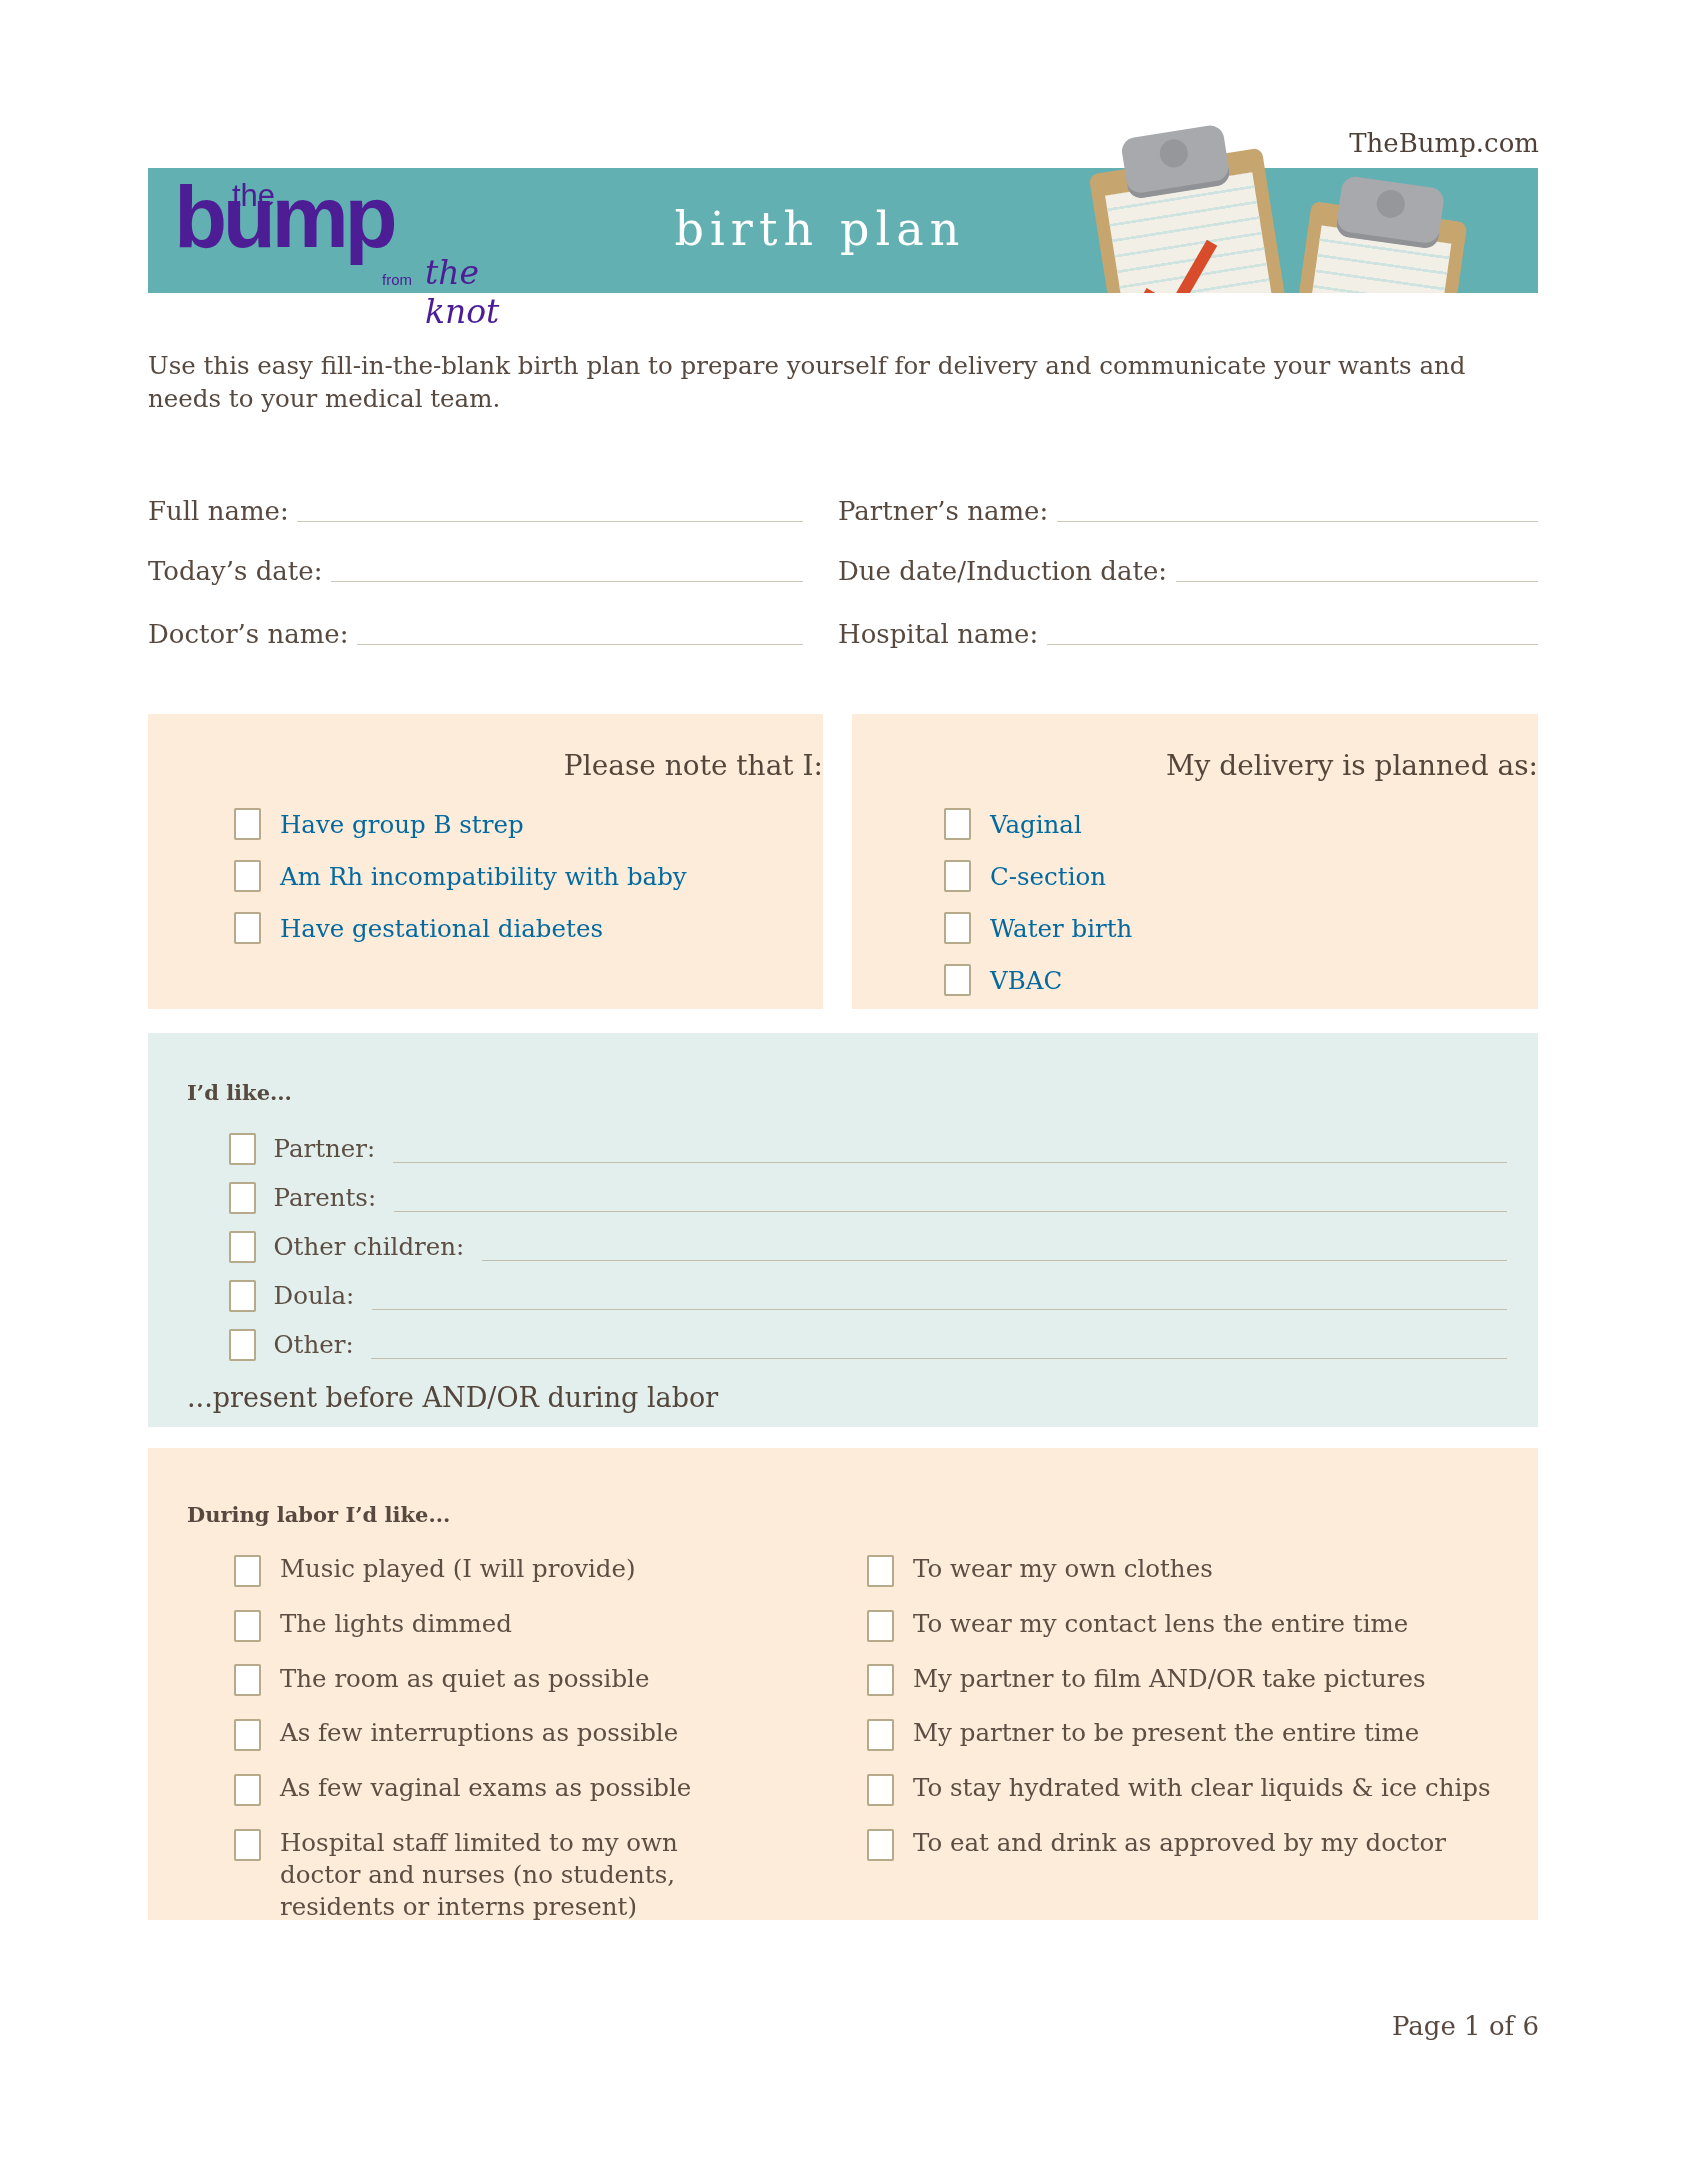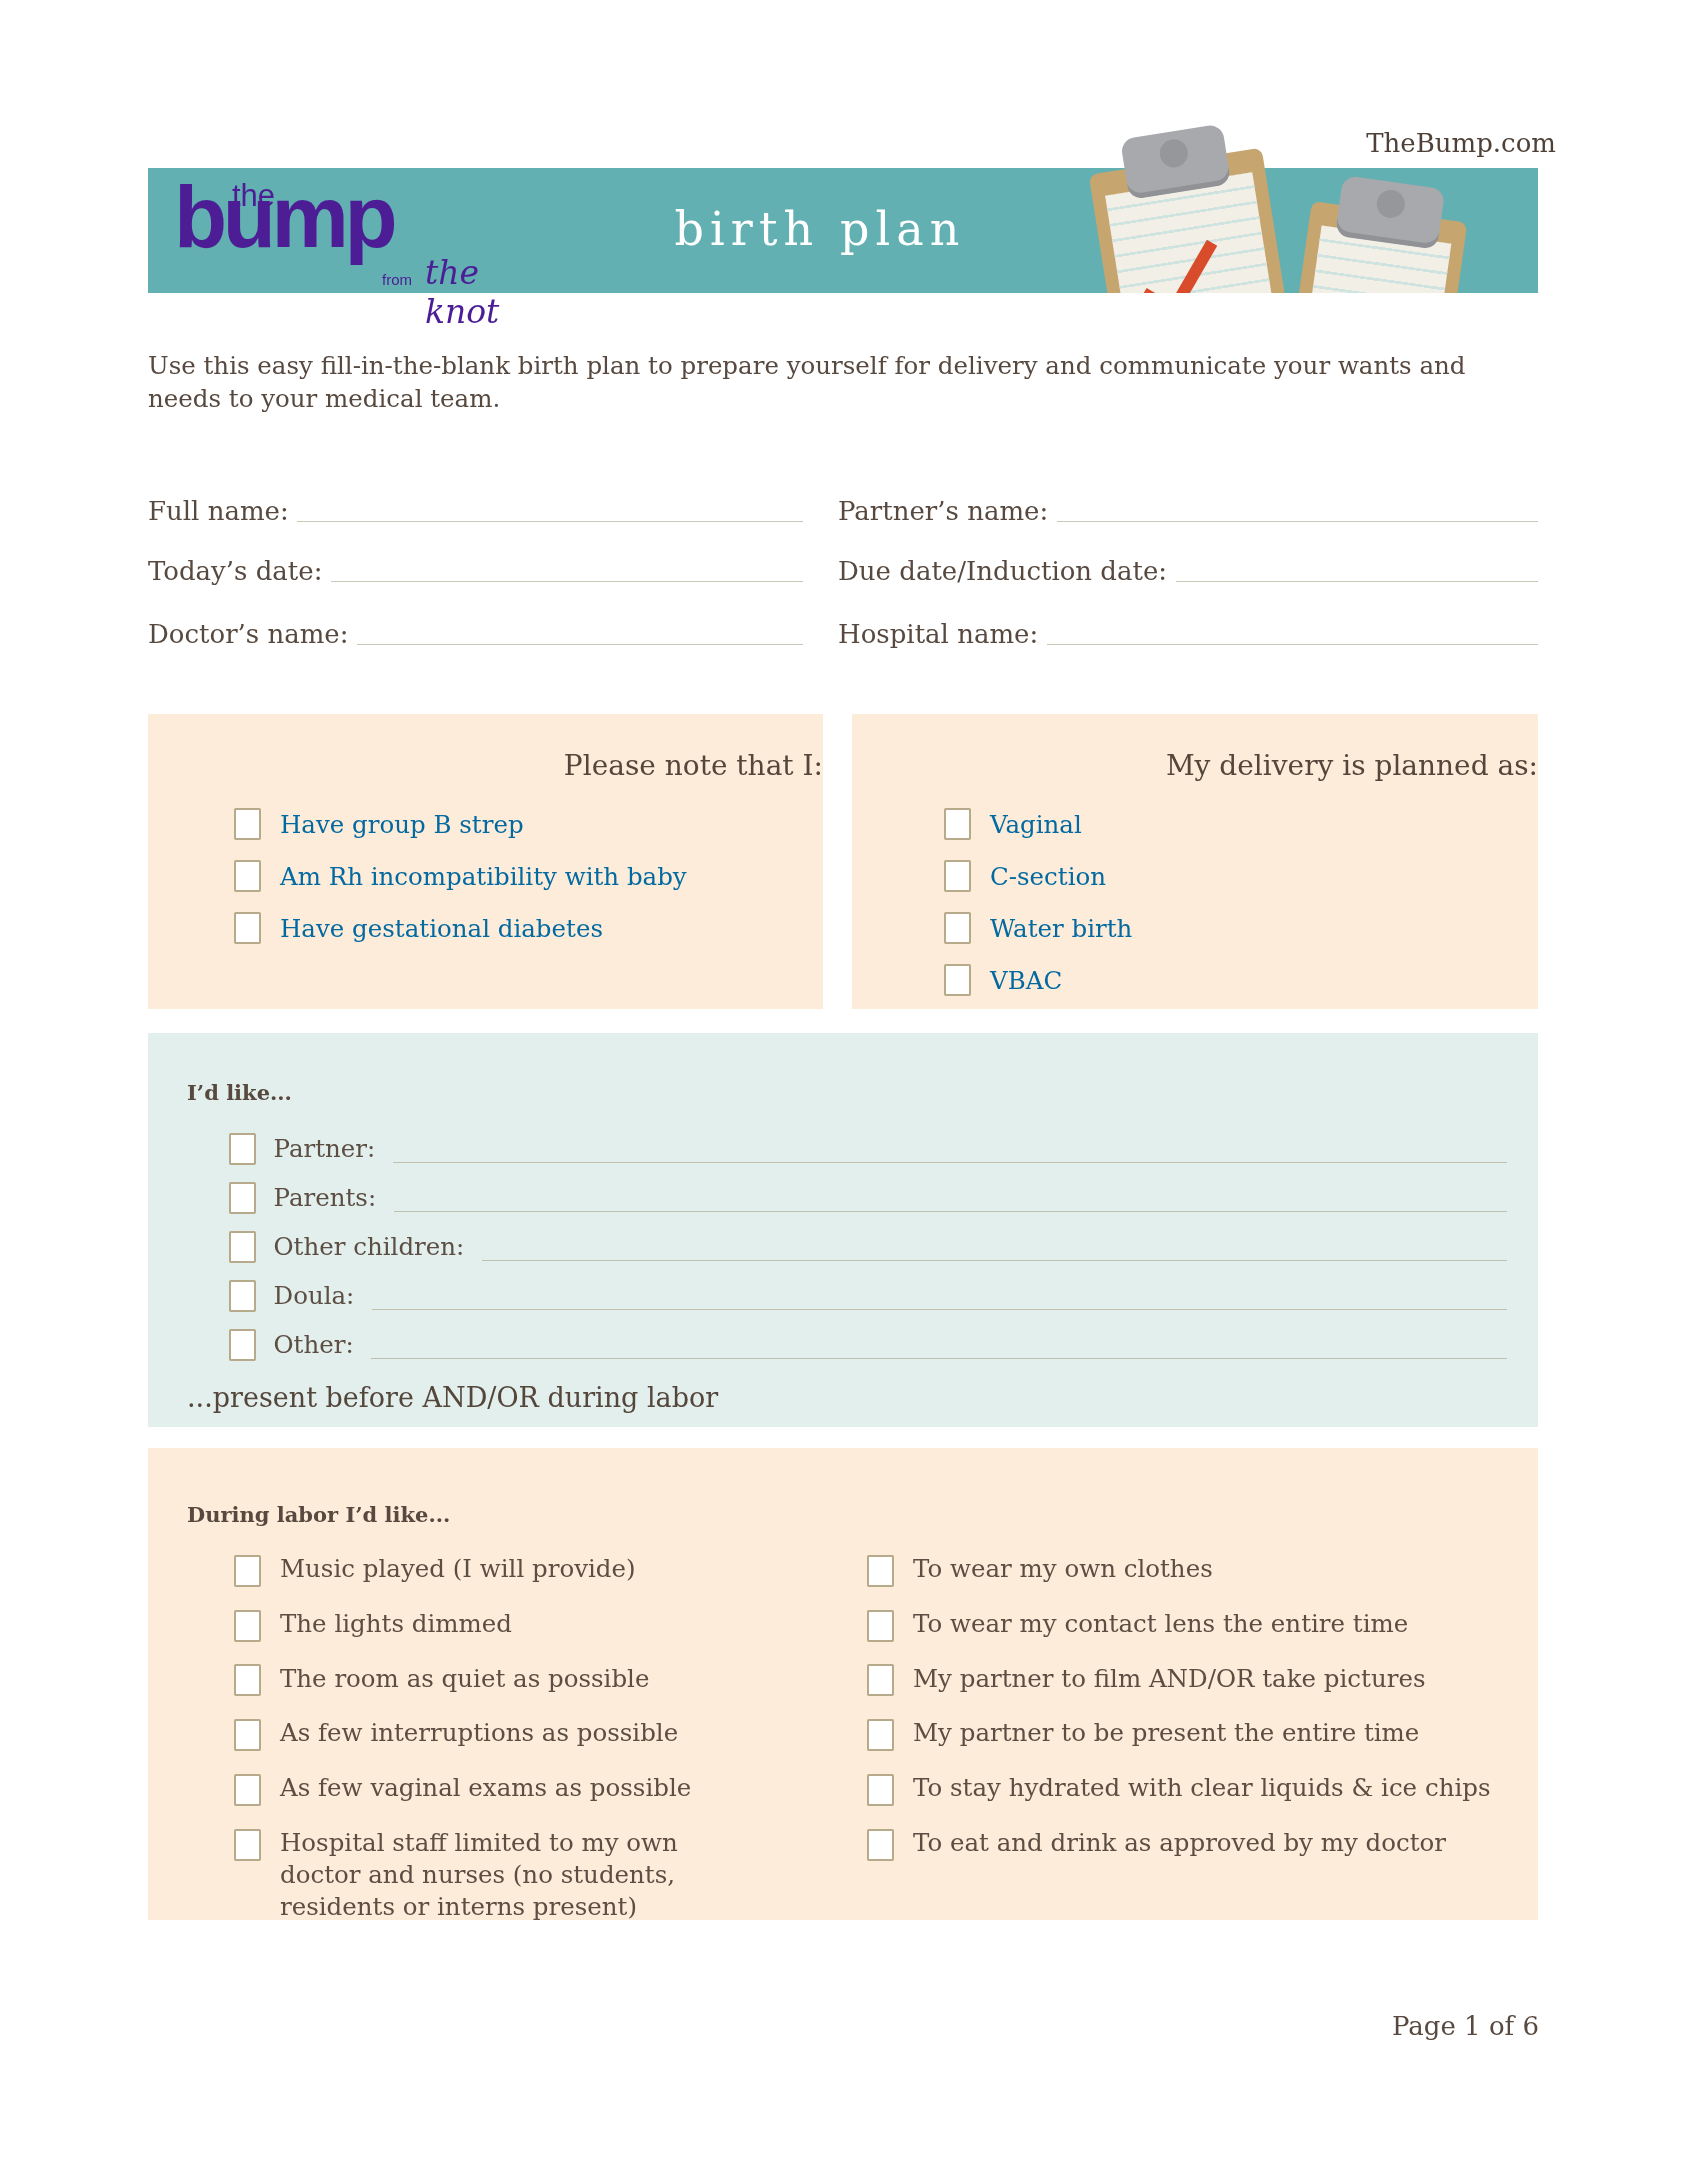--- a/index.html
+++ b/index.html
@@ -2,21 +2,21 @@
 <html style="font-size:14px"><head>
 <meta charset="utf-8">
 <style>
   html,body { margin:0; padding:0; background:#ffffff; }
   .page {
     position:relative; width:1687px; height:2184px; background:#ffffff;
     font-family:"DejaVu Serif", serif; color:#57493f; overflow:hidden;
   }
 
   
-  .site-link { position:absolute; top:128px; right:131px; font-size:26px; color:#4f4138; }
+  .site-link { position:absolute; top:128px; right:148px; font-size:26px; color:#4f4138; }
 
   
   .banner { position:absolute; top:168px; left:148px; width:1390px; height:125px; background:#62b0b2; }
 
   
   .logo { position:absolute; left:26px; top:12px; width:288px; height:118px; color:#4c1d95; }
   .logo-bump { position:absolute; left:0; top:-7px; font-family:"Liberation Sans", sans-serif; font-weight:bold; font-size:87px; line-height:1; letter-spacing:-4.4px; }
   .logo-the  { position:absolute; left:58px; top:0px; font-family:"Liberation Sans", sans-serif; font-size:31px; line-height:1; }
   .logo-from { position:absolute; left:208px; top:91px; font-family:"Liberation Sans", sans-serif; font-size:15px; }
   .logo-knot { position:absolute; left:251px; top:73px; font-size:33px; font-style:italic; font-family:"DejaVu Serif", serif; }

